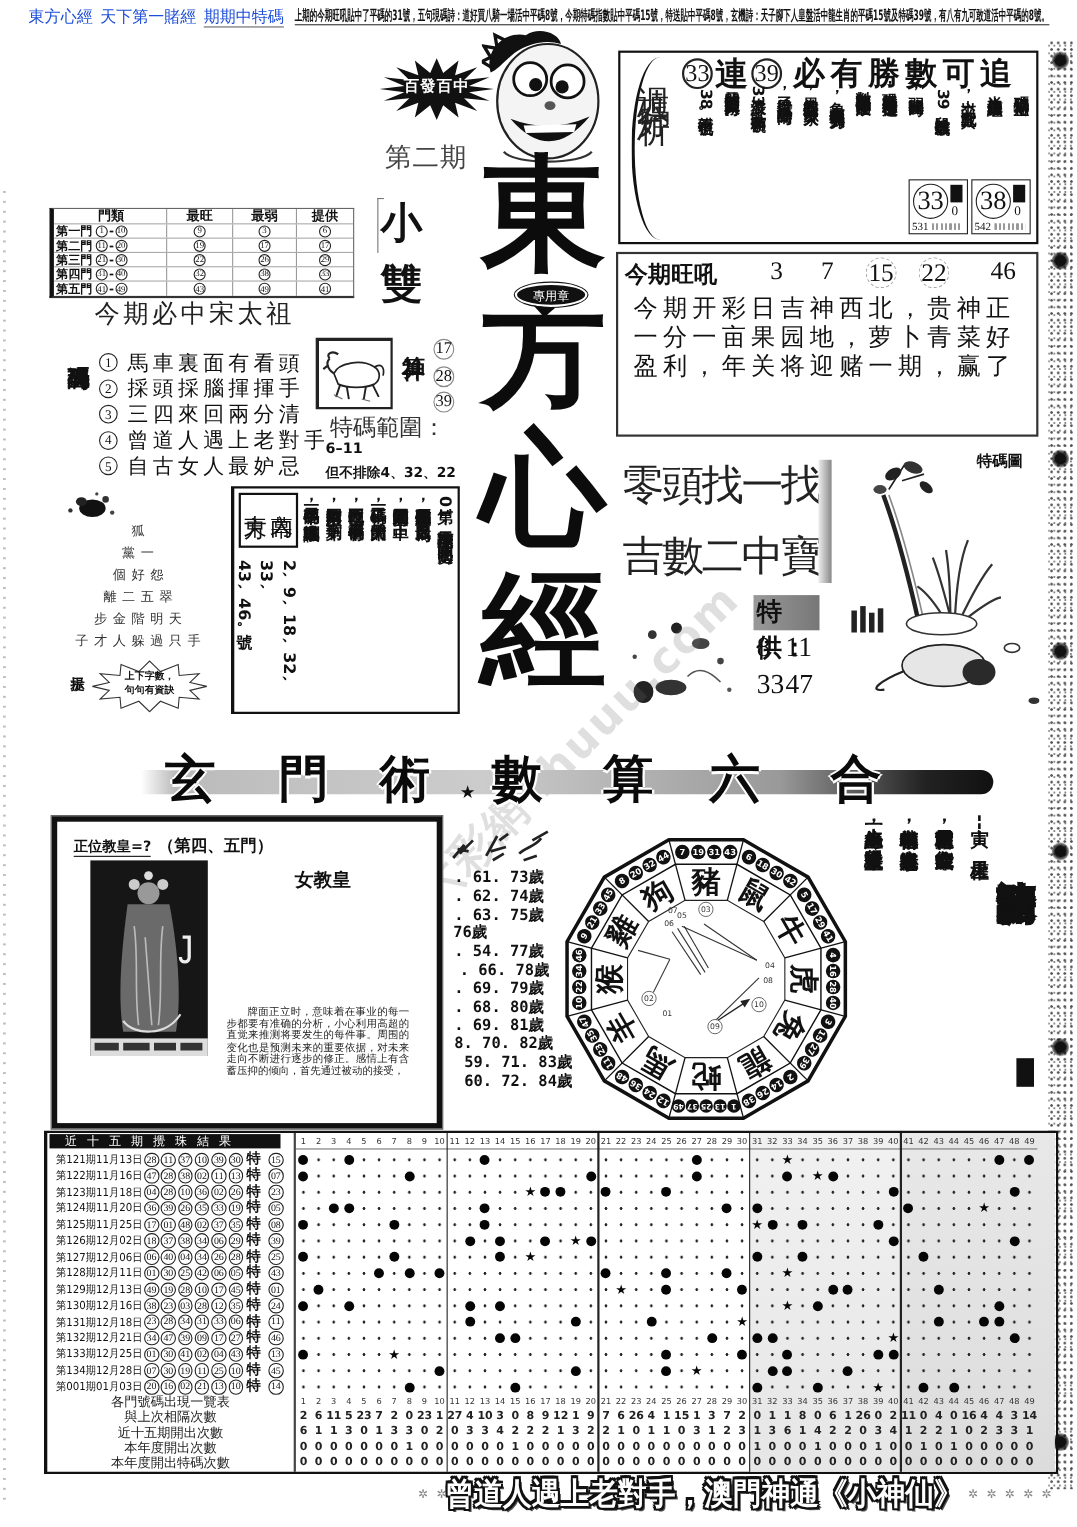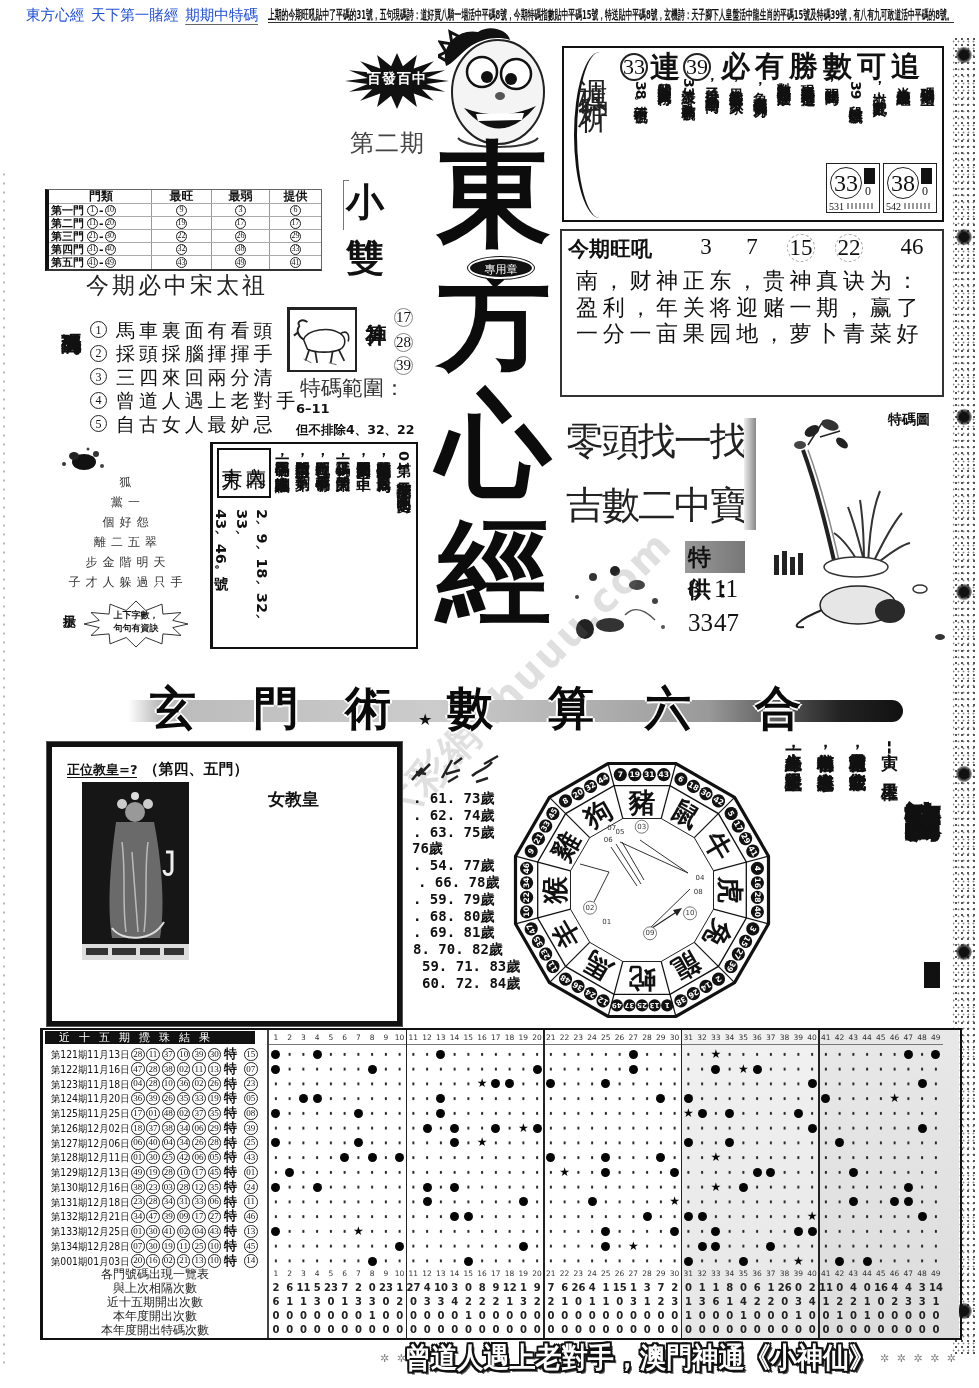--- a/index.html
+++ b/index.html
@@ -425,23 +425,23 @@
 <div id="hot" class="a">
   <div id="hot-label">今期旺吼</div>
   <div id="hot-nums">
       <span class="hot-num" style="left: 130px;">3</span>
       <span class="hot-num" style="left: 176px;">7</span>
       <span class="hot-num ring" style="left: 225px;">15</span>
       <span class="hot-num ring" style="left: 273px;">22</span>
       <span class="hot-num" style="left: 336px;">46</span>
     </div>
   <div id="hot-lines">
-      <div>南，财神正东，贵神真诀为：</div>
+      <div>今期开彩日吉神西北，贵神正</div>
+      <div>一分一亩果园地，萝卜青菜好</div>
       <div>盈利，年关将迎赌一期，赢了</div>
-      <div>一分一亩果园地，萝卜青菜好</div>
     </div>
 </div>
 
 <div id="chart-label" class="a">特碼圖</div>
 <div class="a zh" style="top:421px">零頭找一找</div>
 <div class="a zh" style="top:485px">吉數二中寶</div>
 <div id="zh-bar" class="a"></div>
 <div id="so-label" class="a">特供：</div>
 <div id="so-nums" class="a">
   <span>8</span>
@@ -505,35 +505,36 @@
       <circle cx="53" cy="14" r="4" fill="#ddd"></circle>
     <path d="M84 70 L90 70 L90 88 C 90 94, 82 94, 82 88" stroke="#eee" stroke-width="3" fill="none"></path>
     <path d="M30 146 C 40 160, 70 160, 82 140" stroke="#ddd" stroke-width="2" fill="none"></path>
     <rect x="0" y="162" width="107" height="16" fill="#ddd"></rect>
     <rect x="4" y="166" width="22" height="7" fill="#333"></rect>
       <rect x="30" y="166" width="24" height="7" fill="#333"></rect>
       <rect x="58" y="166" width="20" height="7" fill="#333"></rect>
       <rect x="82" y="166" width="20" height="7" fill="#333"></rect>
   </svg>
   <div id="tarot-title">女教皇</div>
+  <div class="tp" style="top:169px">牌面正立时，意味着在事业的每一步都要有准确的分析，小心利用高超的直觉来推测将要发生的每件事。周围的变化也是预测未来的重要依据，对未来走向不断进行逐步的修正。感情上有含蓄压抑的倾向，首先通过被动的接受，</div>
 </div>
 
 <svg id="ages-head" class="a" viewBox="0 0 95 36">
   <path d="M4 30 L14 18 L10 26 L22 14 M8 22 L18 24" stroke="#222" stroke-width="2.5" fill="none"></path>
   <path d="M34 28 L44 10 M38 24 L52 20 M40 32 L50 26 M46 14 L54 8" stroke="#222" stroke-width="2.5" fill="none"></path>
   <path d="M64 26 C 70 20, 78 20, 84 12 M68 32 L80 28 M76 14 L90 6" stroke="#222" stroke-width="2.5" fill="none"></path>
 </svg>
 <div id="ages" class="a">
     <div style="left: 11px;">. 61. 73歲</div>
     <div style="left: 11px;">. 62. 74歲</div>
     <div style="left: 11px;">. 63. 75歲</div>
     <div style="left: 10px;">76歲</div>
     <div style="left: 11px;">. 54. 77歲</div>
     <div style="left: 16px;">. 66. 78歲</div>
-    <div style="left: 11px;">. 59. 79歲</div>
+    <div style="left: 11px;">. 69. 79歲</div>
     <div style="left: 11px;">. 68. 80歲</div>
     <div style="left: 11px;">. 69. 81歲</div>
     <div style="left: 11px;">8. 70. 82歲</div>
     <div style="left: 20px;">59. 71. 83歲</div>
     <div style="left: 20px;">60. 72. 84歲</div>
   </div>
 
 <svg id="wheel" class="a" viewBox="0 0 265 275">
     <polygon points="98.1,11.5 165.9,11.5 224.6,45.4 258.5,104.1 258.5,171.9 224.6,230.6 165.9,264.5 98.1,264.5 39.4,230.6 5.5,171.9 5.5,104.1 39.4,45.4" fill="#fff" stroke="#111" stroke-width="3.2"></polygon>
     <polygon points="104.0,33.7 160.0,33.7 208.4,61.6 236.3,110.0 236.3,166.0 208.4,214.4 160.0,242.3 104.0,242.3 55.6,214.4 27.7,166.0 27.7,110.0 55.6,61.6" fill="none" stroke="#111" stroke-width="1.3"></polygon>

